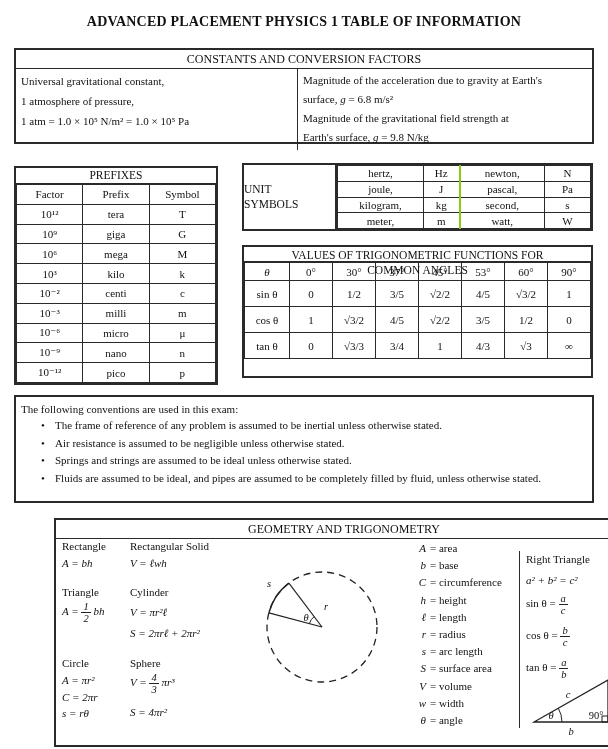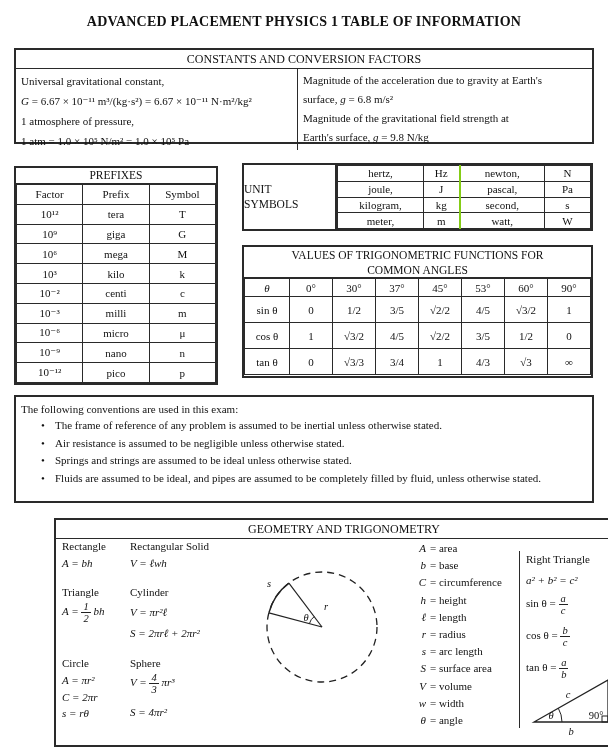--- a/index.html
+++ b/index.html
@@ -30,21 +30,21 @@
   .units{left:242px;top:163px;width:351px;height:68px;display:flex;}
   .unit-label{width:94px;border-right:2px solid #2a2a2a;display:flex;flex-direction:column;
               justify-content:center;font-size:11.5px;line-height:15px;box-sizing:border-box;}
   .units table{flex:1;height:100%;}
   .units td{font-size:11px;}
   .units col.n1{width:86px;} .units col.s1{width:36px;}
   .units col.n2{width:85px;} .units col.s2{width:46px;}
   .units td.dbl{border-left:2px solid #84cc16;}
   
   .trig{left:242px;top:245px;width:351px;height:133px;}
-  .trig-title{height:31px;border-bottom:1px solid #2a2a2a;text-align:center;
+  .trig-title{height:15px;border-bottom:1px solid #2a2a2a;text-align:center;
               font-size:11.5px;line-height:15px;padding-top:1px;box-sizing:border-box;}
   .trig table{height:97px;}
   .trig tr.hdr{height:18px;}
   .trig col.c0{width:45px;}
   .trig td.ital{font-style:italic;}
   
   .conventions{left:14px;top:395px;width:580px;height:108px;font-size:11px;
                padding:4px 8px 0 5px;}
   .conv-intro{line-height:16px;}
   .conv-bullet{position:relative;padding-left:34px;line-height:17.5px;}
@@ -74,21 +74,20 @@
 
 <div class="page">
 
   <div class="doc-title">ADVANCED PLACEMENT PHYSICS 1 TABLE OF INFORMATION</div>
 
   <section class="box constants">
     <div class="box-title">CONSTANTS AND CONVERSION FACTORS</div>
     <div class="const-body">
       <div class="const-left">
         <div class="cline">Universal gravitational constant,</div>
-        <div class="cline"><i>G</i><span> = 6.67 × 10⁻¹¹ m³/(kg·s²) = 6.67 × 10⁻¹¹ N·m²/kg²</span></div>
         <div class="cline">1 atmosphere of pressure,</div>
         <div class="cline">1 atm = 1.0 × 10⁵ N/m² = 1.0 × 10⁵ Pa</div>
       </div>
       <div class="const-right">
         <div class="cline tight">Magnitude of the acceleration due to gravity at Earth's</div>
         <div class="cline tight"><span>surface, </span><i>g</i><span> = 6.8  m/s²</span></div>
         <div class="cline tight">Magnitude of the gravitational field strength at</div>
         <div class="cline tight"><span>Earth's surface, </span><i>g</i><span> = 9.8  N/kg</span></div>
       </div>
     </div>

